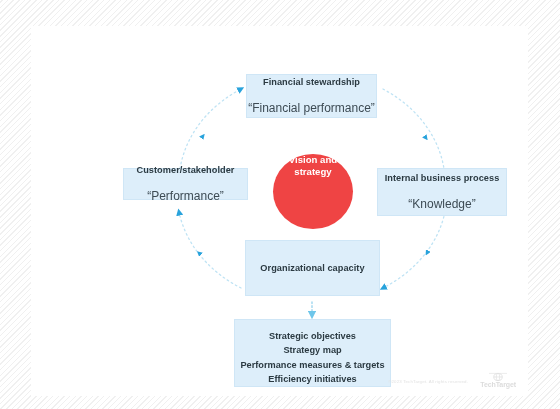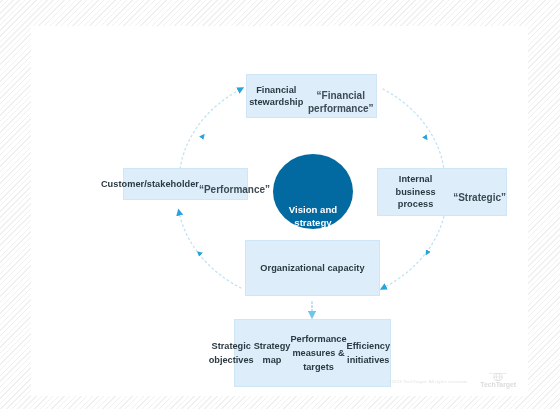--- a/index.html
+++ b/index.html
@@ -37,35 +37,35 @@
     height: 409px;
     pointer-events: none;
   }
 
   .node-box {
     position: absolute;
     box-sizing: border-box;
     background: #ddeefa;
     border: 1px solid #cfe6f6;
     display: flex;
-    flex-direction: row;
+    flex-direction: column;
     align-items: center;
     justify-content: center;
     text-align: center;
     line-height: 1.35;
   }
   .node-title {
     font-size: 9.2px;
     font-weight: bold;
     color: #2b3a42;
     letter-spacing: 0.05px;
   }
   .node-sub {
-    font-size: 10px;
-    font-weight: bold;
+    font-size: 12px;
+    font-weight: normal;
     color: #3d4b54;
     margin-top: 12px;
   }
   .list-line {
     font-size: 9.2px;
     font-weight: bold;
     color: #2b3a42;
     line-height: 1.55;
   }
 
@@ -76,23 +76,23 @@
   #box-deliverables{ left: 203px; top: 293px; width: 157px; height: 68px;
                      justify-content: flex-end; }
 
   #center-circle {
     position: absolute;
     left: 242px;
     top: 128px;
     width: 80px;
     height: 75px;
     border-radius: 50%;
-    background: #0369a1;
+    background: #ef4444;
     display: flex;
-    align-items: flex-end;
+    align-items: flex-start;
     justify-content: center;
     text-align: center;
   }
   #center-circle .circle-text {
     color: #ffffff;
     font-size: 9.6px;
     font-weight: bold;
     line-height: 1.3;
   }
 
@@ -160,21 +160,21 @@
       <div class="node-sub">“Financial performance”</div>
     </div>
 
     <div class="node-box" id="box-customer">
       <div class="node-title">Customer/stakeholder</div>
       <div class="node-sub">“Performance”</div>
     </div>
 
     <div class="node-box" id="box-internal">
       <div class="node-title">Internal business process</div>
-      <div class="node-sub">“Strategic”</div>
+      <div class="node-sub">“Knowledge”</div>
     </div>
 
     <div class="node-box" id="box-orgcap">
       <div class="node-title">Organizational capacity</div>
     </div>
 
     <div class="node-box" id="box-deliverables">
       <div class="list-line">Strategic objectives</div>
       <div class="list-line">Strategy map</div>
       <div class="list-line">Performance measures &amp; targets</div>

